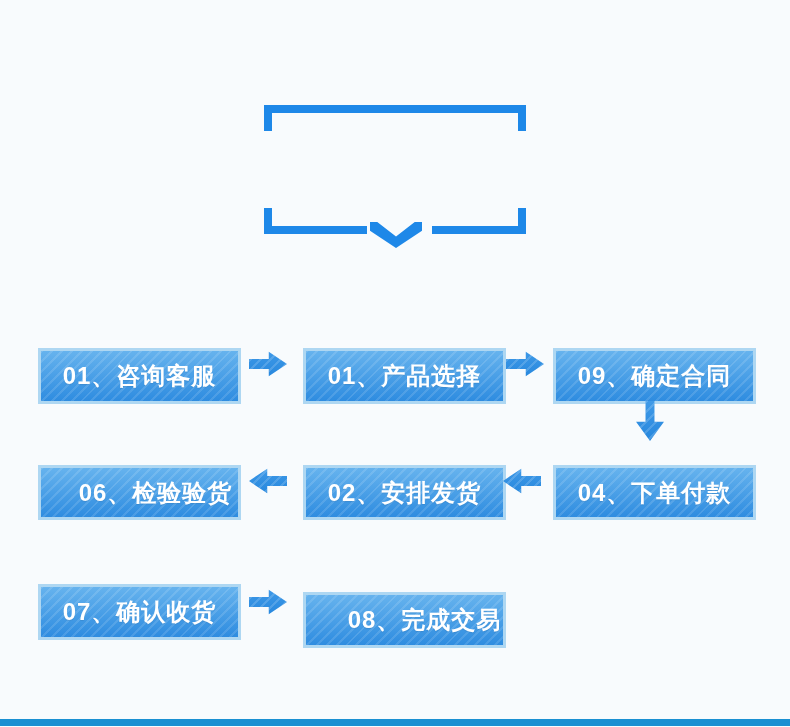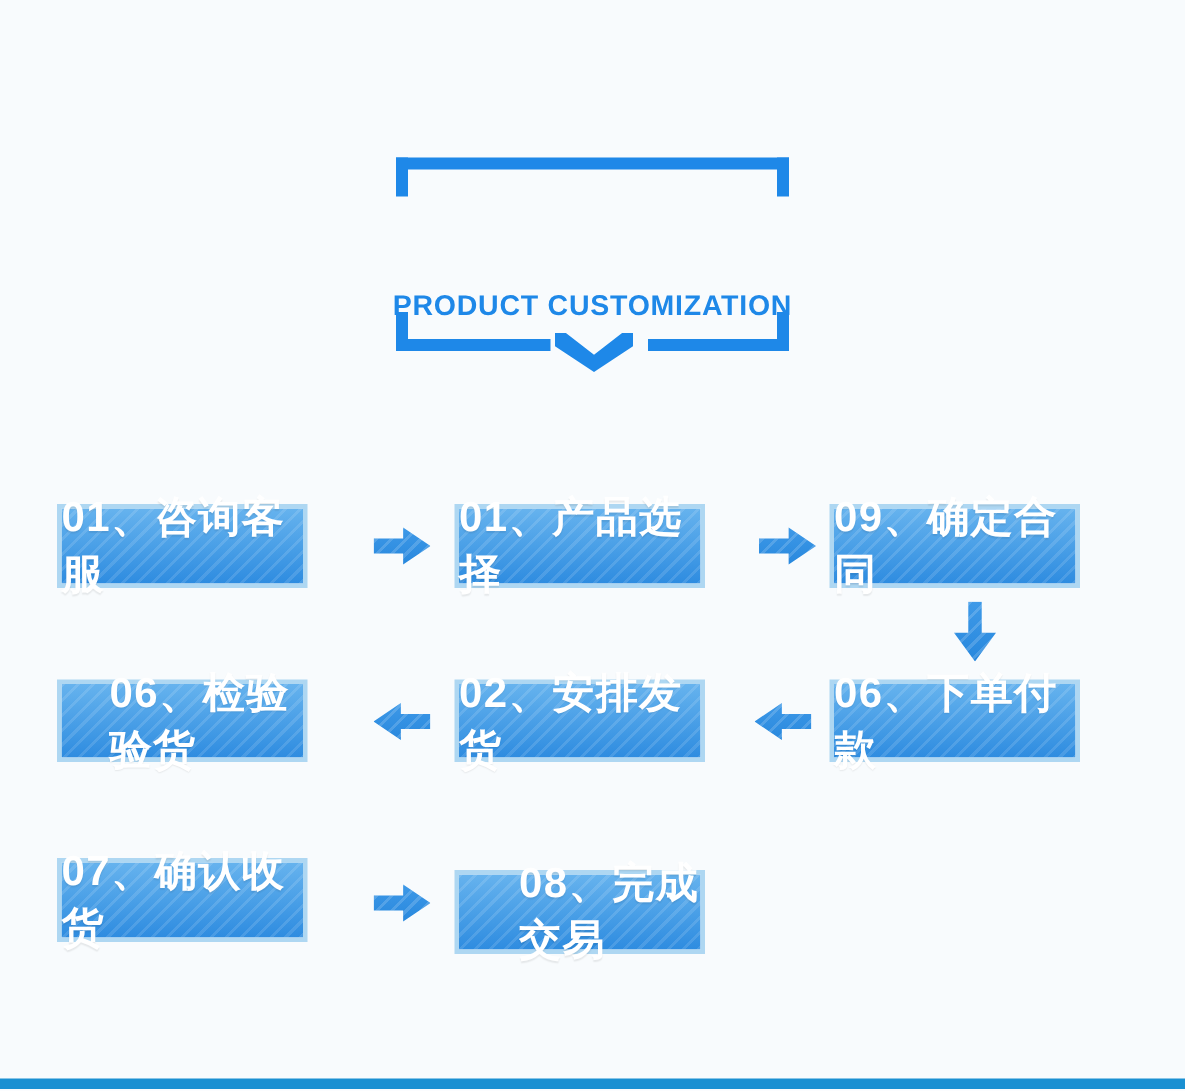--- a/index.html
+++ b/index.html
@@ -25,28 +25,29 @@
     position:absolute;left:0;top:131px;width:790px;text-align:center;
     color:#1e88e8;font-size:45px;font-weight:700;letter-spacing:1px;line-height:1.2;
   }
   .sub-title{
     position:absolute;left:0;top:194px;width:790px;text-align:center;
     color:#1e88e8;font-size:19px;font-weight:600;letter-spacing:0.5px;
   }
 
   
   .step-box{
-    position:absolute;width:167px;height:56px;box-sizing:border-box;
+    position:absolute;width:203px;height:56px;box-sizing:border-box;
     border:3px solid #aed7f2;
     background-image:
       repeating-linear-gradient(135deg, rgba(255,255,255,0.12) 0 2px, rgba(255,255,255,0) 2px 7px),
       linear-gradient(180deg,#66b3ee 0%,#2e8ce0 100%);
     display:flex;align-items:center;justify-content:center;
-    color:#ffffff;font-size:28px;font-weight:700;letter-spacing:1px;
+    color:#ffffff;font-size:24px;font-weight:700;letter-spacing:1px;
     text-shadow:0 1px 1px rgba(0,0,0,0.08);
+    margin-top:12px;
   }
   #box-01{left:38px;top:336px;}
   #box-02{left:303px;top:336px;}
   #box-03{left:553px;top:336px;}
   #box-06{left:38px;top:453px;height:55px;padding-left:32px;}
   #box-05{left:303px;top:453px;height:55px;}
   #box-04{left:553px;top:453px;height:55px;}
   #box-07{left:38px;top:572px;}
   #box-08{left:303px;top:580px;padding-left:40px;}
 
@@ -80,37 +81,36 @@
 
   <div class="frame frame-top-bar"></div>
   <div class="frame frame-top-drop-l"></div>
   <div class="frame frame-top-drop-r"></div>
   <div class="frame frame-bot-rise-l"></div>
   <div class="frame frame-bot-bar-l"></div>
   <div class="frame frame-bot-bar-r"></div>
   <div class="frame frame-bot-rise-r"></div>
   <div class="chevron-down"></div>
 
-  <div class="sub-title">PRODUCT CUSTOMIZATION</div>
 
   <div>
 
     <div class="step-box" id="box-01">01、咨询客服</div>
     <div class="block-arrow arrow-right" id="arr-1"></div>
     <div class="step-box" id="box-02">01、产品选择</div>
     <div class="block-arrow arrow-right" id="arr-2"></div>
     <div class="step-box" id="box-03">09、确定合同</div>
 
     <div class="block-arrow arrow-down" id="arr-down"></div>
 
     <div class="step-box" id="box-06">06、检验验货</div>
     <div class="block-arrow arrow-left" id="arr-5"></div>
     <div class="step-box" id="box-05">02、安排发货</div>
     <div class="block-arrow arrow-left" id="arr-4"></div>
-    <div class="step-box" id="box-04">06、下单付款</div>
+    <div class="step-box" id="box-04">04、下单付款</div>
 
     <div class="step-box" id="box-07">07、确认收货</div>
     <div class="block-arrow arrow-right" id="arr-6"></div>
     <div class="step-box" id="box-08">08、完成交易</div>
   </div>
 
   <div class="footer-bar"></div>
 </div>
 
 </body></html>

